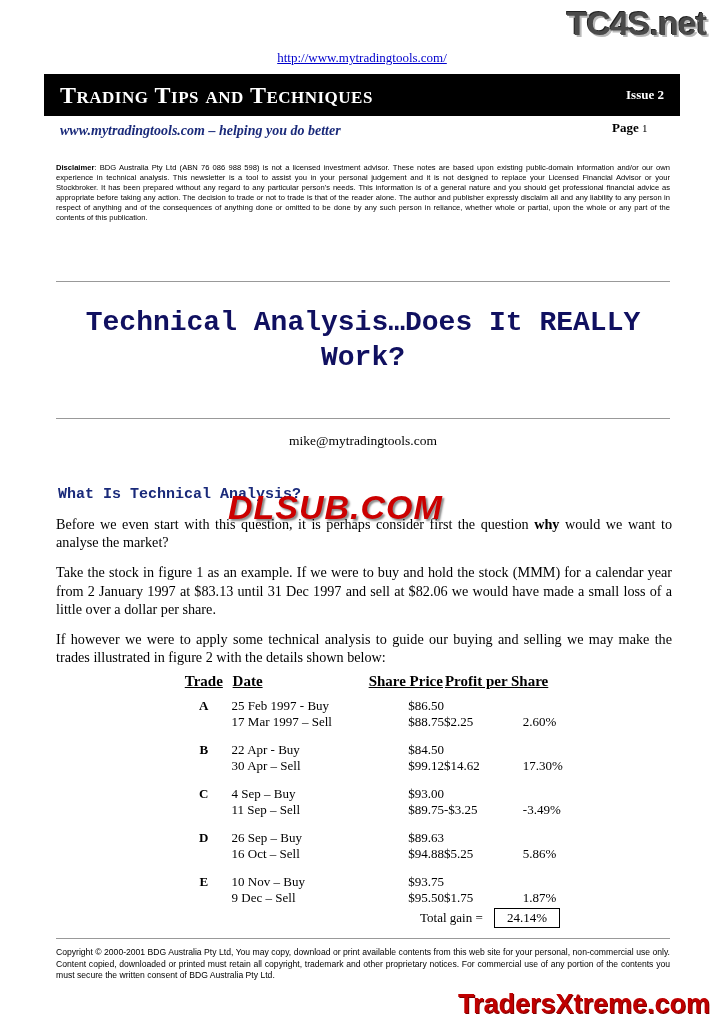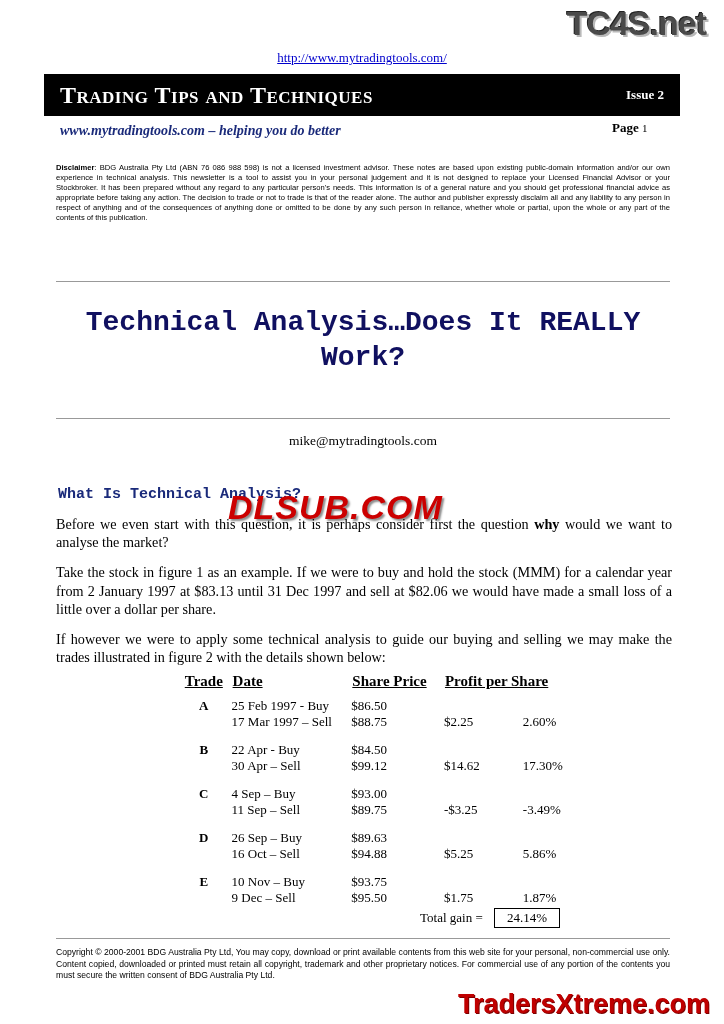--- a/index.html
+++ b/index.html
@@ -212,21 +212,21 @@
     padding-bottom: 8px;
     font-size: 15px;
   }
   .trades td {
     padding: 0;
     height: 14px;
     vertical-align: top;
   }
   .col-trade  { width: 54px;  text-align: center; }
   .col-date   { width: 120px; text-align: left; }
-  .col-price  { width: 92px;  text-align: left; }
+  .col-price  { width: 92px;  text-align: right; }
   .col-profit { width: 80px;  text-align: left; }
   .col-pct    { width: 74px;  text-align: left; }
   .row-gap td { height: 12px; }
   .trade-letter { font-weight: bold; }
 
   .total-row {
     position: absolute;
     top: 908px;
     left: 420px;
     font-size: 13px;

